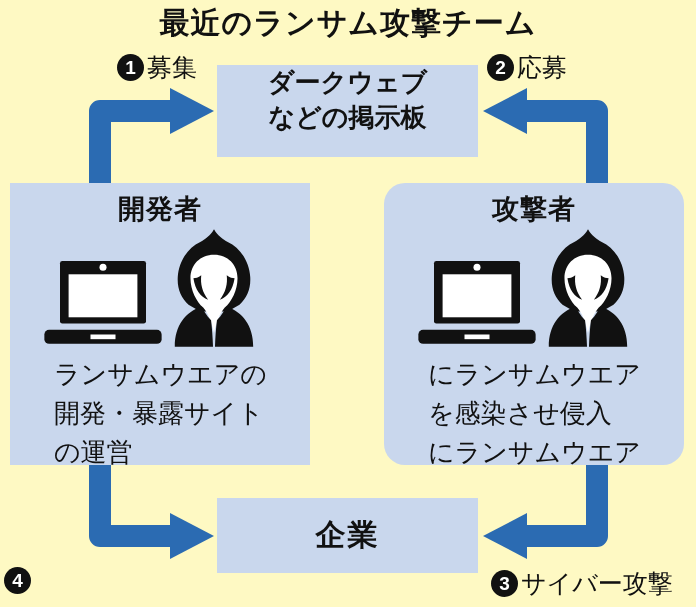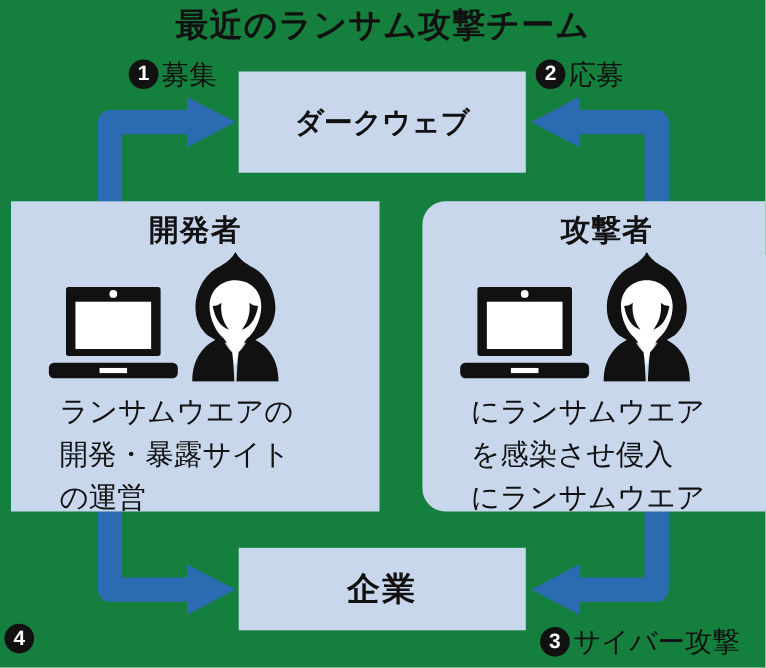--- a/index.html
+++ b/index.html
@@ -1,37 +1,37 @@
 <!DOCTYPE html>
 <html><head>
 <meta charset="utf-8">
 <style>
   html,body{margin:0;padding:0;background:#fff;}
   .canvas{
-    position:relative;width:696px;height:607px;background:#15803d;
+    position:relative;width:696px;height:607px;background:#fef9c3;
     font-family:"Liberation Sans","DejaVu Sans",sans-serif;color:#111;
     overflow:hidden;
   }
   .title{
     position:absolute;top:3px;left:0;width:100%;text-align:center;
     font-size:30px;font-weight:bold;letter-spacing:1px;
   }
   .arrows{position:absolute;left:0;top:0;pointer-events:none;}
   .box{position:absolute;background:#c9d7ed;}
   .box-darkweb{
     left:217px;top:65px;width:261px;height:92px;
-    display:flex;flex-direction:column;align-items:center;justify-content:center;
+    display:flex;flex-direction:column;align-items:center;
     text-align:center;font-weight:bold;font-size:26px;line-height:35px;
   }
   .box-company{
     left:217px;top:498px;width:261px;height:75px;
     display:flex;align-items:center;justify-content:center;
     font-weight:bold;font-size:30px;letter-spacing:2px;
   }
-  .box-actor{top:183px;width:335px;height:282px;}
+  .box-actor{top:183px;width:300px;height:282px;}
   .box-developer{left:10px;}
   .box-attacker{left:384px;border-radius:21px;}
   .actor-header{position:absolute;top:8px;left:0;width:100%;text-align:center;
     font-size:27px;font-weight:bold;letter-spacing:1px;}
   .laptop-icon{position:absolute;left:34px;top:78px;}
   .hood-icon{position:absolute;left:155px;top:46px;}
   .actor-desc{position:absolute;left:44px;top:172px;font-size:26px;line-height:39px;}
   .desc-line{display:block;}
   .step{position:absolute;font-size:25px;display:flex;align-items:center;gap:3px;white-space:nowrap;}
   .step-num{
@@ -65,20 +65,21 @@
       <polygon points="170,513 214,536 170,559" fill="#2b6bb2"></polygon>
     </g>
     <g>
       <path d="M597 458 L597 536 L527 536" fill="none" stroke="#2b6bb2" stroke-width="22" stroke-linejoin="round"></path>
       <polygon points="527,513 483,536 527,559" fill="#2b6bb2"></polygon>
     </g>
   </svg>
 
   <div class="box box-darkweb">
     <span>ダークウェブ</span>
+    <span>などの掲示板</span>
   </div>
 
   <div class="box box-actor box-developer">
     <div class="actor-header">開発者</div>
     <svg class="laptop-icon" width="118" height="86" viewBox="0 0 150 110">
       <rect x="20" y="0" width="110" height="80" rx="3" fill="#111"></rect>
       <circle cx="75" cy="8" r="4.5" fill="#fff"></circle>
       <rect x="31" y="17" width="88" height="55" fill="#fff"></rect>
       <rect x="0" y="88" width="150" height="18" rx="6" fill="#111"></rect>
       <rect x="59" y="94" width="32" height="6" fill="#fff"></rect>

